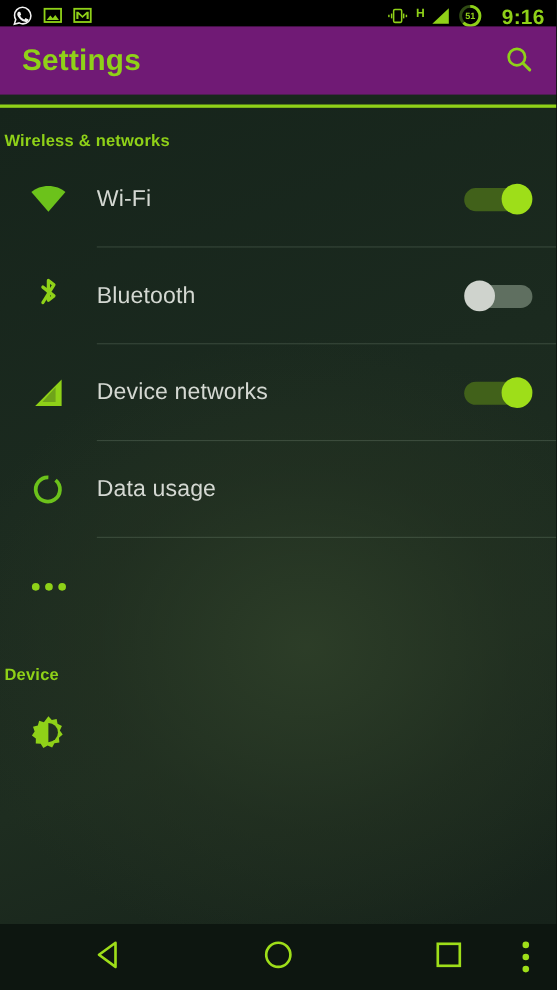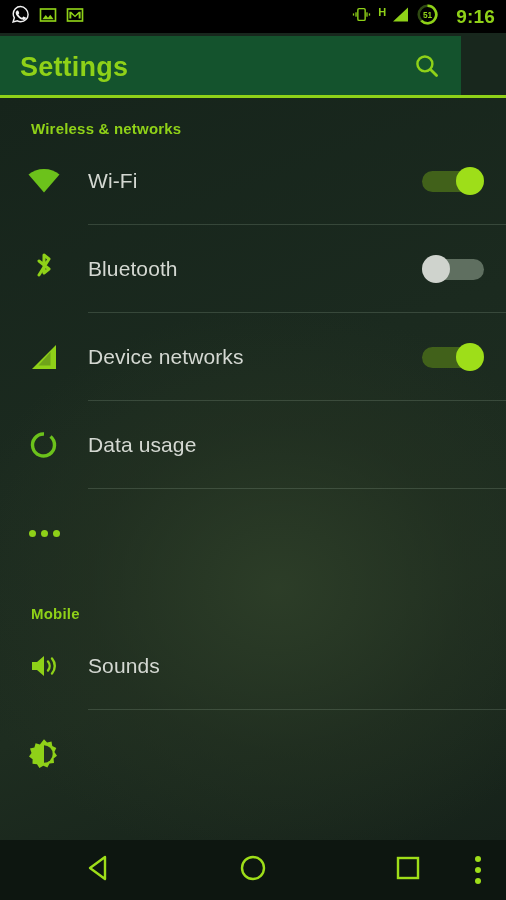--- a/index.html
+++ b/index.html
@@ -55,24 +55,24 @@
     font-size: 11px;
     font-weight: bold;
     position: relative;
     top: -5px;
     margin-right: -3px;
   }
 
   
   .titlebar {
     position: absolute;
-    top: 36px; left: 0;
-    width: 461px;
+    top: 24px; left: 0;
+    width: 506px;
     height: 62px;
-    background: #14532d;
+    background: #701a75;
     z-index: 10;
   }
   .title-text {
     position: absolute;
     left: 20px;
     top: 16px;
     color: #8fd118;
     font-size: 27px;
     font-weight: bold;
     letter-spacing: 0.2px;
@@ -105,21 +105,21 @@
     background:
       radial-gradient(ellipse 420px 360px at 55% 66%, rgba(45,62,40,0.95) 0%, rgba(37,51,34,0.55) 45%, rgba(24,39,29,0) 78%),
       linear-gradient(160deg, #16241b 0%, #1b2a1f 40%, #1e2d20 70%, #16221a 100%);
     overflow: hidden;
   }
 
   .section-header {
     color: #8fd118;
     font-size: 15px;
     font-weight: bold;
-    padding: 22px 0 0 31px;
+    padding: 22px 0 0 4px;
     letter-spacing: 0.2px;
   }
   .section-header.device { padding-top: 28px; }
 
   .row {
     position: relative;
     height: 88px;
     display: flex;
     align-items: center;
   }
@@ -346,33 +346,22 @@
     <div class="row">
       <div class="row-icon">
         <span class="dots3">
           <i></i>
             <i></i>
             <i></i>
         </span>
       </div>
     </div>
 
-    <div class="section-header device">Mobile</div>
-
-    <div class="row">
-      <div class="row-icon">
-        <svg width="30" height="28" viewBox="0 0 30 28">
-          <path d="M3 10h5l7-6v20l-7-6H3z" fill="#8fd118"></path>
-          <path d="M19 9.5a7 7 0 0 1 0 9" fill="none" stroke="#8fd118" stroke-width="2.4" stroke-linecap="round"></path>
-          <path d="M23 6.5a11.5 11.5 0 0 1 0 15" fill="none" stroke="#8fd118" stroke-width="2.4" stroke-linecap="round"></path>
-        </svg>
-      </div>
-      <div class="row-label">Sounds</div>
-      <div class="divider"></div>
-    </div>
+    <div class="section-header device">Device</div>
+
 
     <div class="row">
       <div class="row-icon">
         <svg width="32" height="32" viewBox="0 0 32 32">
           <path d="M16 1.2l3.1 3.3 4.4-.9.8 4.4 4 2-1.9 4.1 2.6 3.6-3.4 2.9.4 4.5-4.5.5-2.1 4-4.1-1.9-3.9 2.3-2.4-3.8-4.5-.4.1-4.5-3.6-2.7 2.5-3.7-1.5-4.3 4.4-1 1.2-4.3 4.3 1.2z" fill="#8fd118"></path>
           <path d="M16 7.3a8.7 8.7 0 0 1 0 17.4z" fill="#223022"></path>
         </svg>
       </div>
     </div>
 

